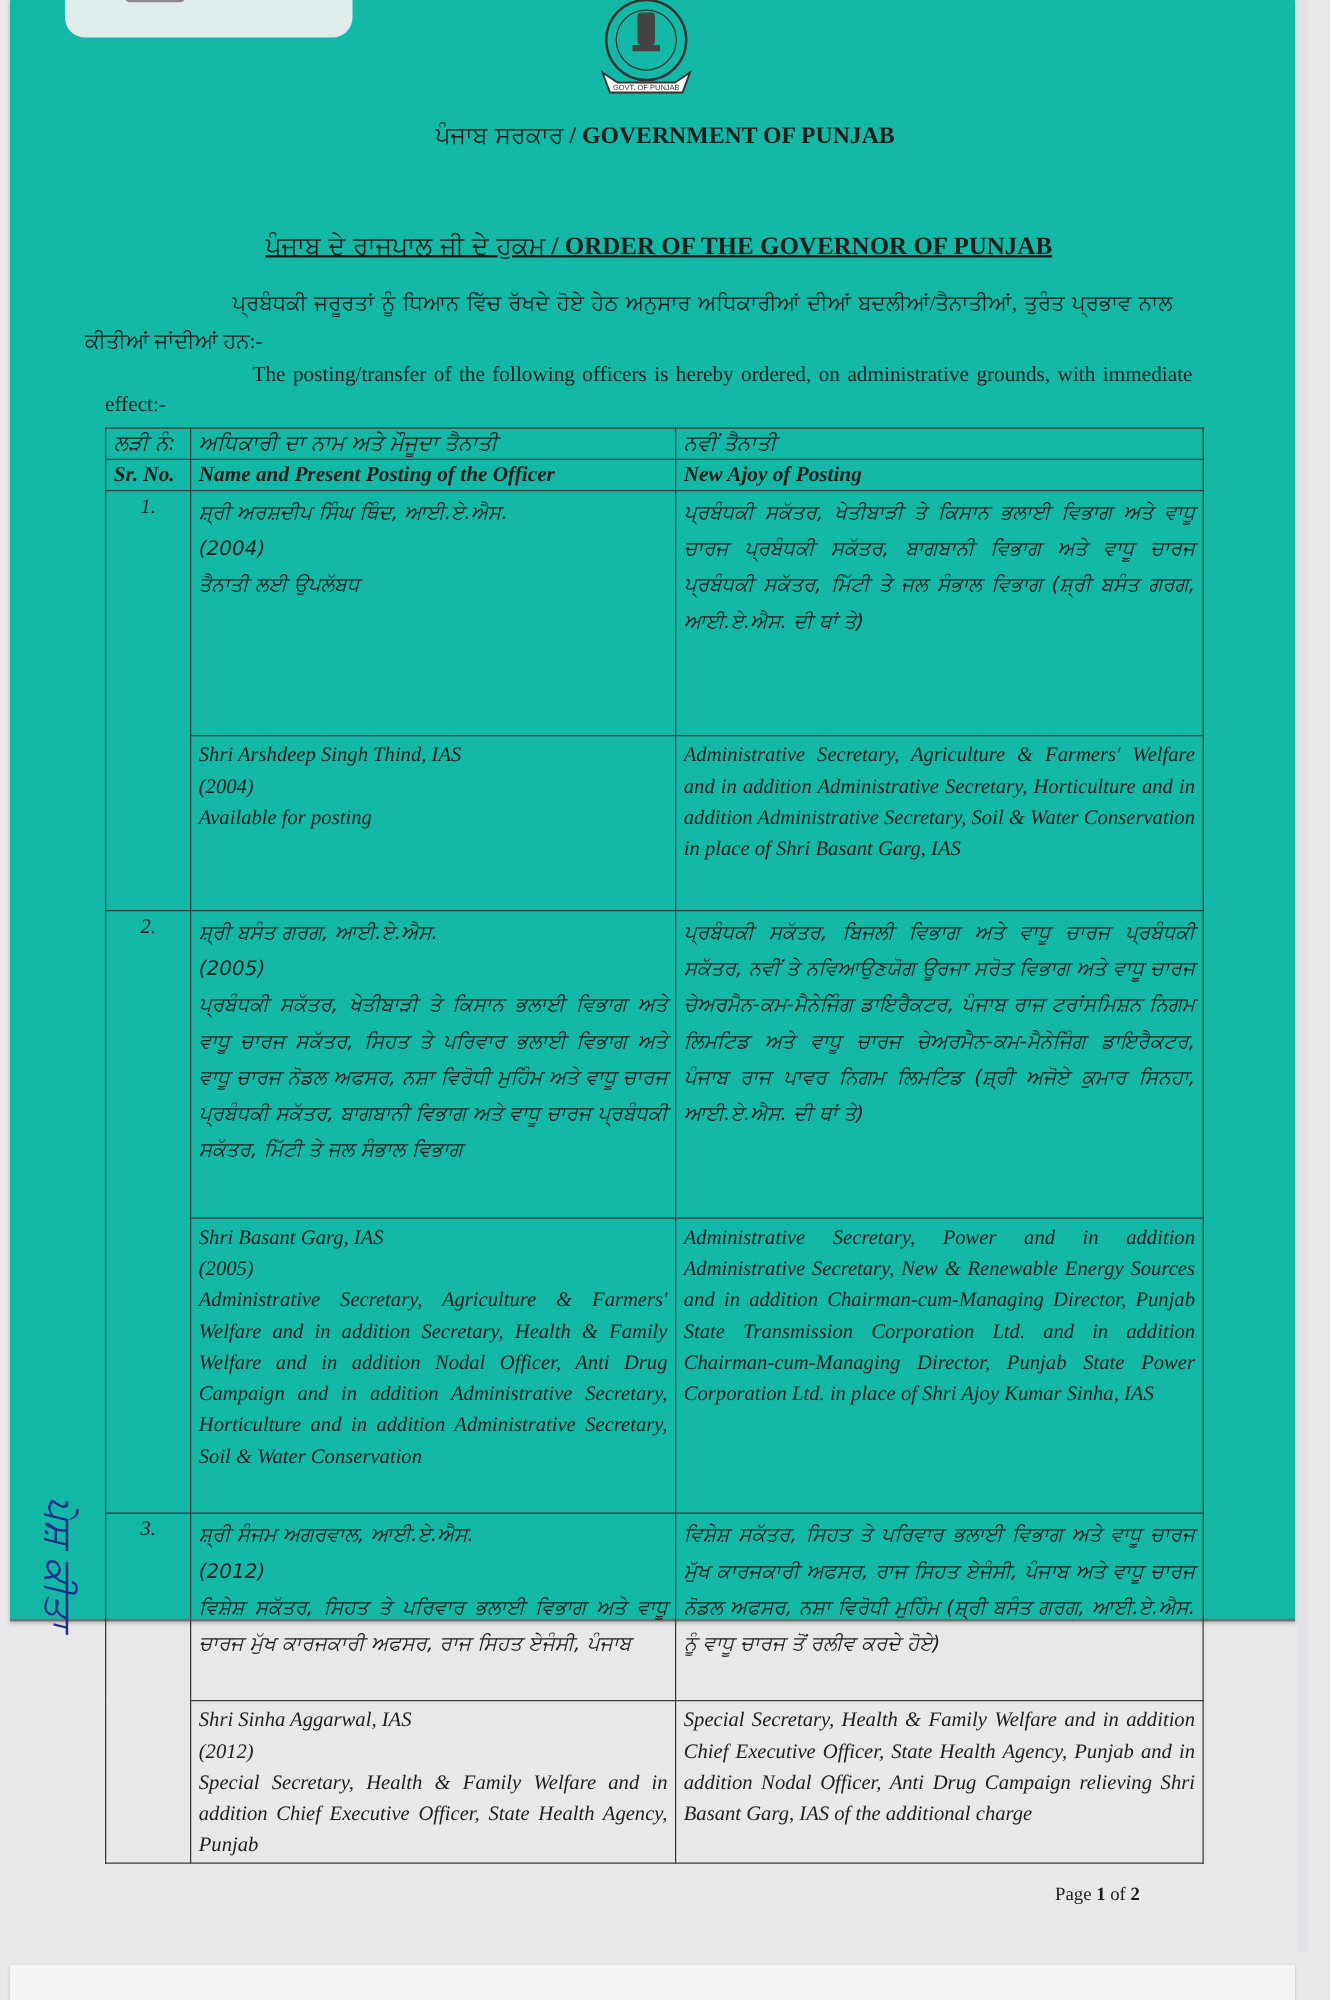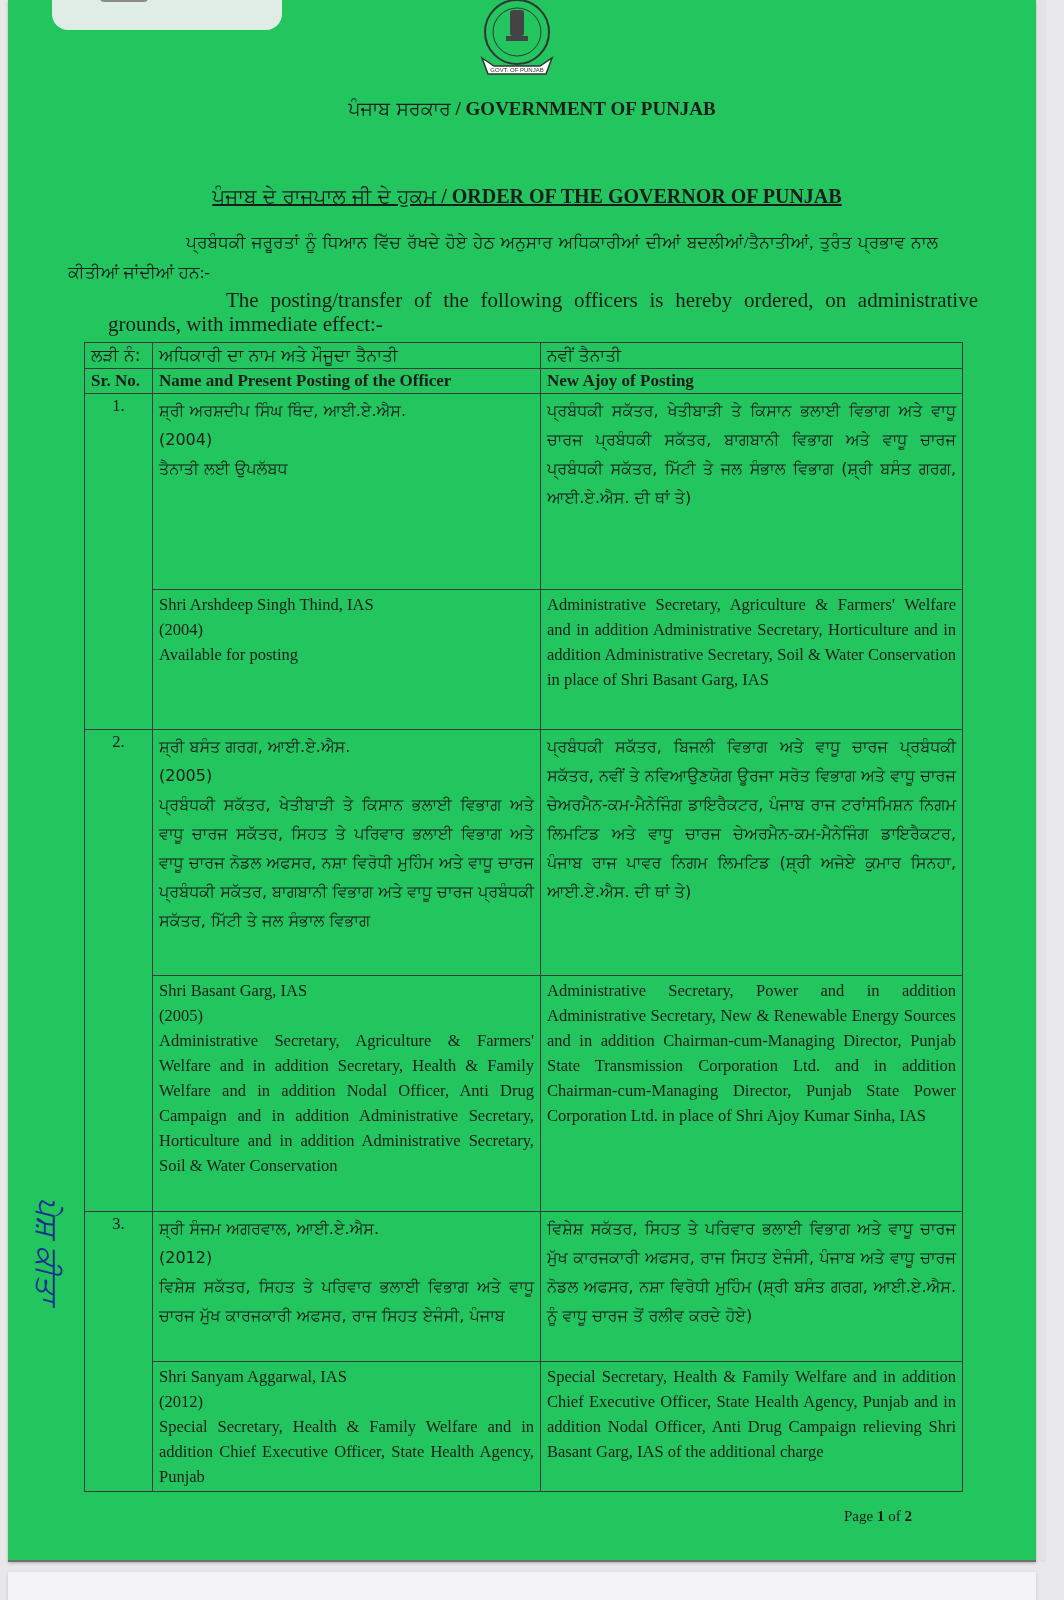--- a/index.html
+++ b/index.html
@@ -4,22 +4,22 @@
 <style>
   * { box-sizing: border-box; margin: 0; padding: 0; }
   html, body {
     width: 1064px; height: 1600px; overflow: hidden;
     background: #e6e6e9;
     font-family: "Liberation Serif", "DejaVu Serif", serif;
     color: #1d1d1d;
   }
   .viewer { position: relative; width: 1064px; height: 1600px; background: #e8e8eb; }
   .page {
-    position: absolute; left: 8px; top: 0; width: 1028px; height: 1562px;
-    background: #22c55e;
+    position: absolute; left: 8px; top: 0; width: 1028px; height: 1297px;
+    background: #14b8a6;
     box-shadow: 0 1px 3px rgba(0,0,0,0.25);
     border-bottom: 2px solid #6f6f6f;
   }
   .page-next {
     position: absolute; left: 8px; top: 1572px; width: 1028px; height: 40px;
     background: #f4f4f6; box-shadow: 0 1px 3px rgba(0,0,0,0.15);
   }
   .page-indicator {
     position: absolute; left: 52px; top: -30px; width: 230px; height: 60px;
     background: rgba(240,240,242,0.92); border-radius: 16px;
@@ -44,31 +44,31 @@
   .hdr-4 { top: 184px; font-size: 20px; text-decoration: underline; padding-left: 10px; }
   .hdr .pa { font-family: "DejaVu Sans", sans-serif; font-weight: normal; }
 
   .intro-pa {
     position: absolute; left: 60px; top: 228px; width: 870px;
     font-family: Liberation Serif, serif; font-size: 17px; line-height: 30px;
     text-indent: 118px; text-align: justify;
   }
   .intro-en {
     position: absolute; left: 76px; top: 288px; width: 870px;
-    font-size: 21px; line-height: 24px; text-indent: 118px; text-align: justify; margin-left: 24px;
+    font-size: 17px; line-height: 24px; text-indent: 118px; text-align: justify;
   }
 
   
   table.order {
     position: absolute; left: 76px; top: 342px; width: 878px;
     border-collapse: collapse; table-layout: fixed;
     font-size: 16.5px;
   }
   table.order td, table.order th {
-    border: 1.5px solid #3b3b3b; vertical-align: top; padding: 2px 6px;
+    border: 1.5px solid #3b3b3b; vertical-align: top; padding: 2px 6px; font-style: italic;
   }
   .col-sr { width: 68px; }
   .col-name { width: 388px; }
   .col-new { width: 422px; }
   th { font-weight: bold; text-align: left; font-size: 17px; }
   th .pa { font-family: "DejaVu Sans", sans-serif; font-weight: normal; font-size: 17px; }
   td.sr { text-align: center; padding-top: 4px; }
   .cell-pa { font-family: "DejaVu Sans", sans-serif; font-size: 16px; line-height: 29px; text-align: justify; }
   .cell-en { line-height: 25px; text-align: justify; }
   .line { display: block; }
@@ -169,21 +169,21 @@
         <td class="sr" rowspan="2">3.</td>
         <td class="cell-pa" style="height:150px">
           <span class="line">ਸ਼੍ਰੀ ਸੰਜਮ ਅਗਰਵਾਲ, ਆਈ.ਏ.ਐਸ.</span>
           <span class="line">(2012)</span>
           <span class="line">ਵਿਸ਼ੇਸ਼ ਸਕੱਤਰ, ਸਿਹਤ ਤੇ ਪਰਿਵਾਰ ਭਲਾਈ ਵਿਭਾਗ ਅਤੇ ਵਾਧੂ ਚਾਰਜ ਮੁੱਖ ਕਾਰਜਕਾਰੀ ਅਫਸਰ, ਰਾਜ ਸਿਹਤ ਏਜੰਸੀ, ਪੰਜਾਬ</span>
         </td>
         <td class="cell-pa">ਵਿਸ਼ੇਸ਼ ਸਕੱਤਰ, ਸਿਹਤ ਤੇ ਪਰਿਵਾਰ ਭਲਾਈ ਵਿਭਾਗ ਅਤੇ ਵਾਧੂ ਚਾਰਜ ਮੁੱਖ ਕਾਰਜਕਾਰੀ ਅਫਸਰ, ਰਾਜ ਸਿਹਤ ਏਜੰਸੀ, ਪੰਜਾਬ ਅਤੇ ਵਾਧੂ ਚਾਰਜ ਨੋਡਲ ਅਫਸਰ, ਨਸ਼ਾ ਵਿਰੋਧੀ ਮੁਹਿੰਮ (ਸ਼੍ਰੀ ਬਸੰਤ ਗਰਗ, ਆਈ.ਏ.ਐਸ. ਨੂੰ ਵਾਧੂ ਚਾਰਜ ਤੋਂ ਰਲੀਵ ਕਰਦੇ ਹੋਏ)</td>
       </tr>
       <tr>
         <td class="cell-en" style="height:126px">
-          <span class="line">Shri Sanyam Aggarwal, IAS</span>
+          <span class="line">Shri Sinha Aggarwal, IAS</span>
           <span class="line">(2012)</span>
           <span class="line">Special Secretary, Health &amp; Family Welfare and in addition Chief Executive Officer, State Health Agency, Punjab</span>
         </td>
         <td class="cell-en">Special Secretary, Health &amp; Family Welfare and in addition Chief Executive Officer, State Health Agency, Punjab and in addition Nodal Officer, Anti Drug Campaign relieving Shri Basant Garg, IAS of the additional charge</td>
       </tr>
     </tbody>
       </table>
 
     <div class="handnote">ਪੇਸ਼ ਕੀਤਾ</div>
 

